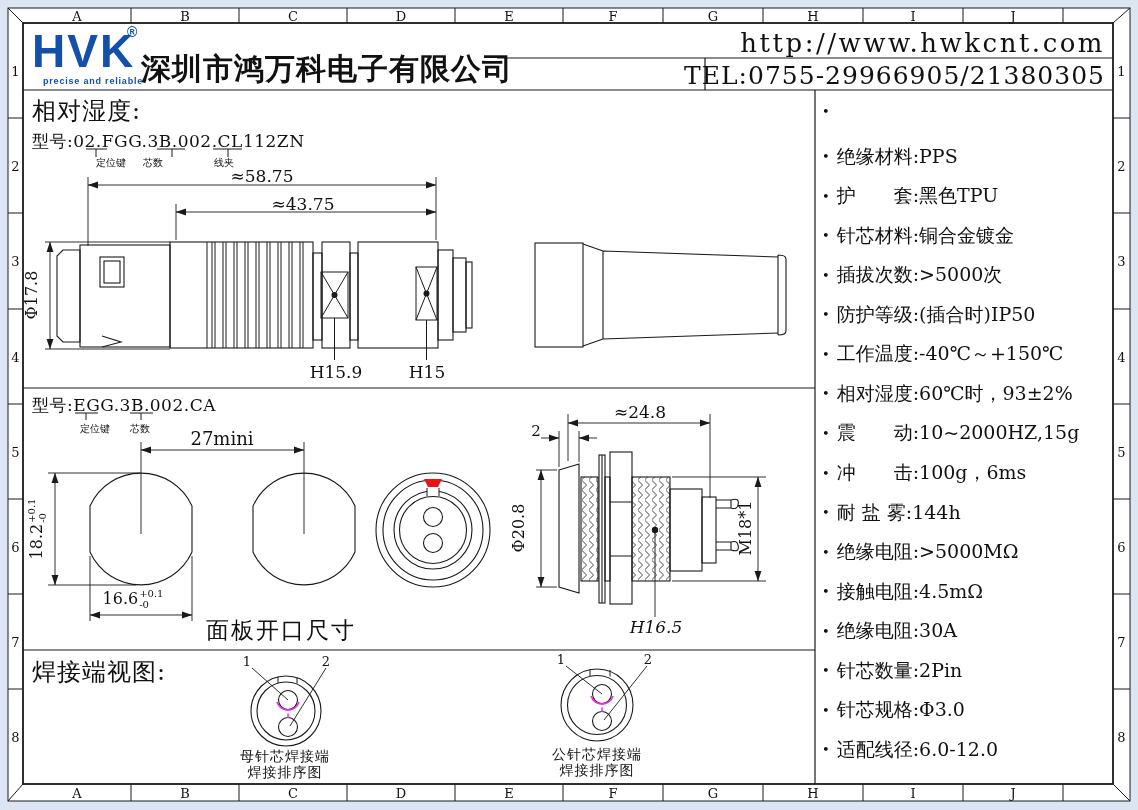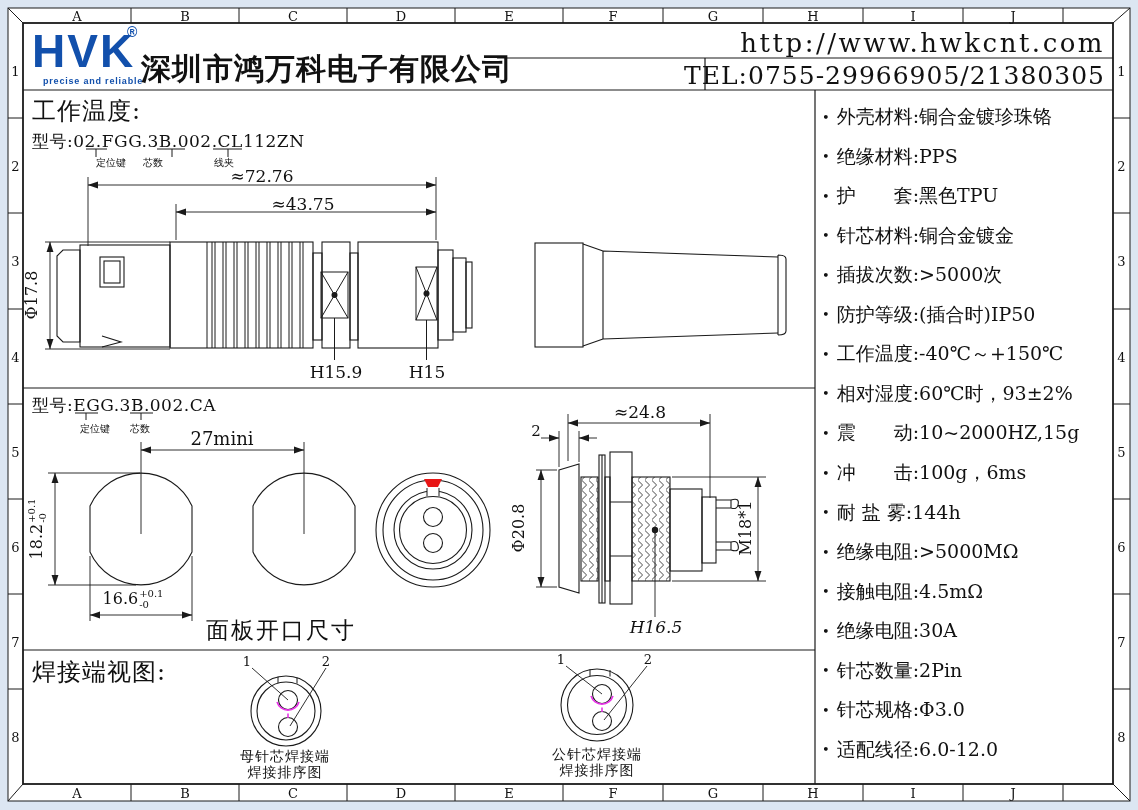--- a/index.html
+++ b/index.html
@@ -244,26 +244,26 @@
       <div class="band f-serif" style="left: 1121.5px; top: 736.5px;">8</div>
     </div>
 
 <div class="lbl logo-main" style="left:32px;top:28px;">HVK</div>
 <div class="logo-reg" style="left:127px;top:24px;">®</div>
 <div class="tagline" style="left:34px;top:76px;padding-left:9px;">precise and reliable</div>
 <div class="company" style="left:141px;top:37px;margin-top:12px;">深圳市鸿万科电子有限公司</div>
 <div class="website f-serif rt" style="position:absolute;right:33px;top:28px;">http://www.hwkcnt.com</div>
 <div class="tel f-serif rt" style="position:absolute;right:33px;top:61px;">TEL:0755-29966905/21380305</div>
 
-<div class="lbl h-sec" style="left:32px;top:95px;">工作温度:</div>
+<div class="lbl h-sec" style="left:32px;top:95px;">相对湿度:</div>
 <div class="lbl model" style="left:32px;top:130px;">型号:02.FGG.3B.002.CL112ZN</div>
 <div class="lbl callout ctr" style="left:111px;top:163px;">定位键</div>
 <div class="lbl callout ctr" style="left:153px;top:163px;">芯数</div>
 <div class="lbl callout ctr" style="left:224px;top:163px;">线夹</div>
-<div class="lbl dim ctr" style="left:262px;top:176px;">≈72.76</div>
+<div class="lbl dim ctr" style="left:262px;top:176px;">≈58.75</div>
 <div class="lbl dim ctr" style="left:303px;top:204px;">≈43.75</div>
 <div class="lbl dim-r rot" style="left:31px;top:295px;">Φ17.8</div>
 <div class="lbl dim ctr" style="left:336px;top:372px;">H15.9</div>
 <div class="lbl dim ctr" style="left:427px;top:372px;">H15</div>
 
 <div class="lbl model" style="left:32px;top:394px;">型号:EGG.3B.002.CA</div>
 <div class="lbl callout ctr" style="left:95px;top:429px;">定位键</div>
 <div class="lbl callout ctr" style="left:140px;top:429px;">芯数</div>
 <div class="lbl" style="left:222px;top:438px;font-size:18px;transform:translate(-50%,-50%);">27mini</div>
 <div class="lbl dim-r rot" style="left:37px;top:529px;">
@@ -291,21 +291,20 @@
 <div class="lbl cap ctr" style="left:285px;top:757px;">母针芯焊接端</div>
 <div class="lbl cap ctr" style="left:285px;top:773px;">焊接排序图</div>
 <div class="lbl pinlbl ctr" style="left:561px;top:659px;">1</div>
 <div class="lbl pinlbl ctr" style="left:648px;top:659px;">2</div>
 <div class="lbl cap ctr" style="left:597px;top:755px;text-align:center;">公针芯焊接端</div>
 <div class="lbl cap ctr" style="left:597px;top:771px;">焊接排序图</div>
 
 <div id="spec-list">
       <div class="spec-item f-serif" style="top: 104px;">
         <span class="bullet">•</span>
-        <span>外壳材料:铜合金镀珍珠铬</span>
       </div>
       <div class="spec-item f-serif" style="top: 143.56px;">
         <span class="bullet">•</span>
         <span>绝缘材料:PPS</span>
       </div>
       <div class="spec-item f-serif" style="top: 183.12px;">
         <span class="bullet">•</span>
         <span>护　　套:黑色TPU</span>
       </div>
       <div class="spec-item f-serif" style="top: 222.68px;">

